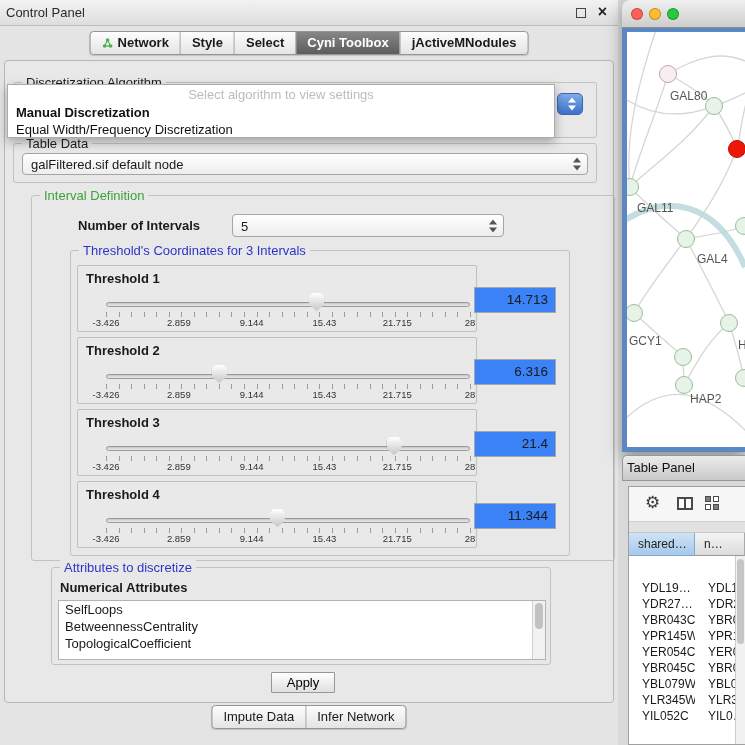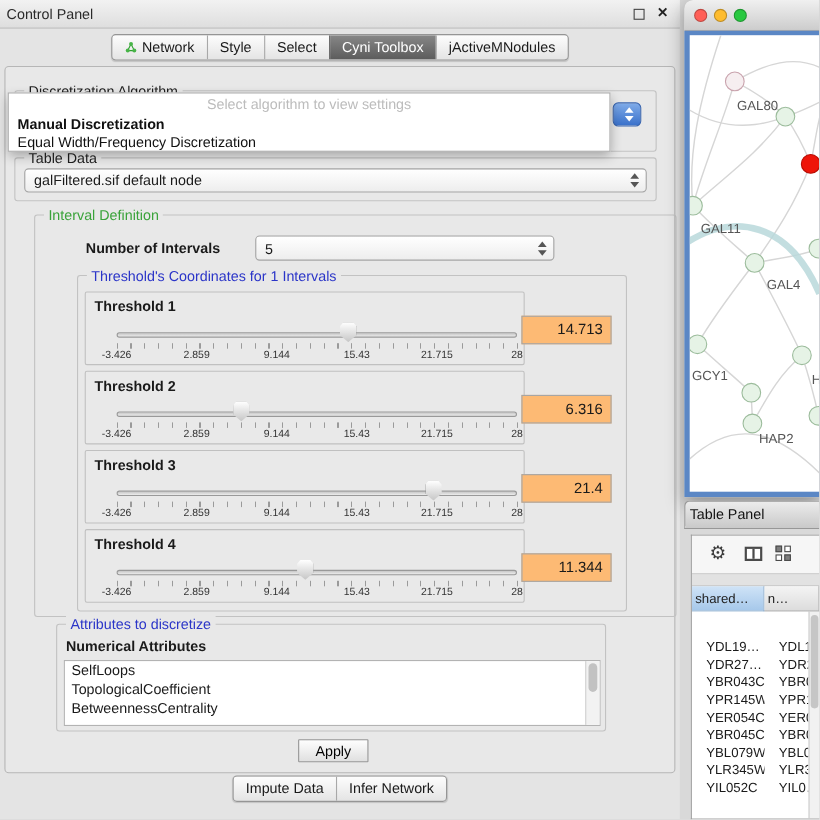--- a/index.html
+++ b/index.html
@@ -11,21 +11,21 @@
   .control-panel{position:absolute;left:0;top:0;width:618px;height:745px;background:#e4e4e4;}
   .cp-titlebar{position:absolute;left:0;top:0;width:100%;height:26px;
     background:linear-gradient(#f2f2f2,#dedede);border-bottom:1px solid #bdbdbd;}
   .cp-title{position:absolute;left:6px;top:5px;font-size:13px;color:#2a2a2a;}
   .cp-float{position:absolute;right:32px;top:8px;width:10px;height:10px;border:1.5px solid #444;background:transparent;}
   .cp-close{position:absolute;right:11px;top:3px;font-size:16px;font-weight:bold;color:#222;line-height:18px;}
 
   .tabstrip{position:absolute;left:309px;transform:translateX(-50%);display:flex;
     border:1px solid #959595;border-radius:4px;overflow:hidden;
     background:linear-gradient(#fdfdfd,#e4e4e4);box-shadow:0 1px 1px rgba(0,0,0,.15);}
-  .tabstrip.top{top:31px;}
+  .tabstrip.top{top:31px;font-weight:bold;}
   .tabstrip.bottom{top:705px;}
   .tab{padding:3px 11px 4px;font-size:13px;white-space:nowrap;cursor:default;display:flex;align-items:center;gap:4px;}
   .tab + .tab{border-left:1px solid #a8a8a8;}
   .tab.active{background:linear-gradient(#878787,#5c5c5c);color:#fff;border-left-color:#6a6a6a;}
   .tab-icon{display:inline-block;width:12px;height:12px;line-height:0;}
 
   .cp-body{position:absolute;left:4px;top:60px;width:610px;height:643px;
     background:#e8e8e8;border:1px solid #b6b6b6;border-radius:4px;}
 
   .groupbox{position:absolute;border:1px solid #c2c2c2;border-radius:3px;}
@@ -70,21 +70,21 @@
   .slider-track{position:absolute;left:28px;top:36px;width:364px;height:5px;border-radius:3px;
     background:linear-gradient(#c6c6c6,#ececec);border:1px solid #999;}
   .slider-thumb{position:absolute;top:27px;width:15px;height:18px;
     background:linear-gradient(#ffffff,#c6c6c6);
     clip-path:polygon(50% 100%,0 65%,0 20%,20% 0,80% 0,100% 20%,100% 65%);
     filter:drop-shadow(0 0 1px rgba(0,0,0,.6));}
   .tick-strip{position:absolute;left:28px;top:46px;width:365px;height:5px;
     background:repeating-linear-gradient(to right,#9a9a9a 0,#9a9a9a 1px,transparent 1px,transparent 12.55px);}
   .tick-labels{position:absolute;left:0;top:51px;width:100%;height:12px;}
   .tick-label{position:absolute;top:0;transform:translateX(-50%);font-size:9.5px;color:#333;white-space:nowrap;}
-  .value-box{position:absolute;left:396px;top:21px;width:82px;height:26px;background:#fdba74;
+  .value-box{position:absolute;left:396px;top:21px;width:82px;height:26px;background:#3b82f6;
     border:1px solid #a6a6a6;font-size:13.5px;line-height:24px;text-align:right;padding-right:7px;}
 
   .attributes-group{left:46px;top:506px;width:500px;height:98px;}
   .attr-title{position:absolute;left:8px;top:12px;font-size:13px;font-weight:bold;}
   .attr-list{position:absolute;left:6px;top:32px;width:488px;height:60px;background:#fff;
     border:1px solid #b3b3b3;overflow:hidden;}
   .list-item{font-size:13px;height:17px;line-height:17px;padding-left:6px;white-space:nowrap;}
   .attr-scroll{position:absolute;left:480px;top:33px;width:13px;height:58px;background:#f2f2f2;border-left:1px solid #d0d0d0;}
   .attr-thumb{position:absolute;left:2px;right:2px;top:2px;height:26px;background:#c2c2c2;border-radius:5px;}
 
@@ -112,21 +112,21 @@
   .tp-toolbar{position:absolute;left:0;top:0;width:100%;height:34px;background:#f6f6f6;}
   .gear{position:absolute;left:16px;top:6px;font-size:17px;color:#3a3a3a;line-height:20px;}
   .cols-icon{position:absolute;left:48px;top:10px;width:16px;height:13px;border:2px solid #4a4a4a;background:#fff;}
   .cols-icon::after{content:'';position:absolute;left:5px;top:0;bottom:0;width:2px;background:#4a4a4a;}
   .checks-icon{position:absolute;left:76px;top:9px;display:grid;grid-template-columns:6px 6px;grid-auto-rows:6px;gap:2px;}
   .checks-icon i{border:1px solid #4a4a4a;background:#fff;display:block;}
   .checks-icon i:nth-child(1),.checks-icon i:nth-child(4){background:#7d7d7d;}
   .tp-mid{position:absolute;left:0;top:34px;width:100%;height:12px;background:#e2e2e2;
     border-top:1px solid #cfcfcf;border-bottom:1px solid #c7c7c7;}
   .tp-headrow{position:absolute;left:0;top:46px;width:100%;height:23px;display:flex;}
-  .hcell{height:23px;line-height:22px;font-size:12px;padding-left:3px;
+  .hcell{height:23px;line-height:22px;font-size:12px;padding-left:9px;
     border-right:1px solid #a9a9a9;border-bottom:1px solid #9a9a9a;
     background:linear-gradient(#f4f4f4,#dcdcdc);color:#222;white-space:nowrap;overflow:hidden;}
   .hcell:first-child{width:66px;}
   .hcell:last-child{flex:1;}
   .hcell.selected{background:linear-gradient(#cfe3f7,#a6c8ea);border-color:#86a9cc;}
   .tp-rows{position:absolute;left:0;top:69px;right:10px;bottom:0;background:#fff;overflow:hidden;}
   .trow{height:16px;line-height:16px;font-size:12px;white-space:nowrap;}
   .tcell{display:inline-block;vertical-align:top;padding-left:13px;overflow:hidden;margin-top:24px;}
   .tcell.c1{width:66px;}
   .tcell.c2{width:40px;}
@@ -191,21 +191,21 @@
       </div>
 
       <div class="groupbox interval-group">
         <span class="legend green">Interval Definition</span>
         <span class="noi-label">Number of Intervals</span>
         <div class="combo noi-combo">
           <span class="val">5</span>
           <span class="arrows"></span>
         </div>
         <div class="groupbox thresholds-group">
-          <span class="legend blue">Threshold's Coordinates for 1 Intervals</span>
+          <span class="legend blue">Threshold's Coordinates for 3 Intervals</span>
           <div class="thresholds">
               <div class="threshold-box" style="top: 14px;">
                 <div class="th-name">Threshold 1</div>
                 <div class="slider-track"></div>
                 <div class="slider-thumb" style="left: 231.1px;"></div>
                 <div class="tick-strip"></div>
                 <div class="tick-labels">
                   <span class="tick-label" style="left: 28px;">-3.426</span>
                   <span class="tick-label" style="left: 100.8px;">2.859</span>
                   <span class="tick-label" style="left: 173.6px;">9.144</span>
@@ -262,22 +262,22 @@
               </div>
             </div>
         </div>
       </div>
 
       <div class="groupbox attributes-group">
         <span class="legend blue">Attributes to discretize</span>
         <div class="attr-title">Numerical Attributes</div>
         <div class="attr-list">
             <div class="list-item">SelfLoops</div>
+            <div class="list-item">BetweennessCentrality</div>
             <div class="list-item">TopologicalCoefficient</div>
-            <div class="list-item">BetweennessCentrality</div>
           </div>
         <div class="attr-scroll">
           <div class="attr-thumb"></div>
         </div>
       </div>
 
       <button class="apply-btn">Apply</button>
     </div>
 
     <div class="tabstrip bottom">

